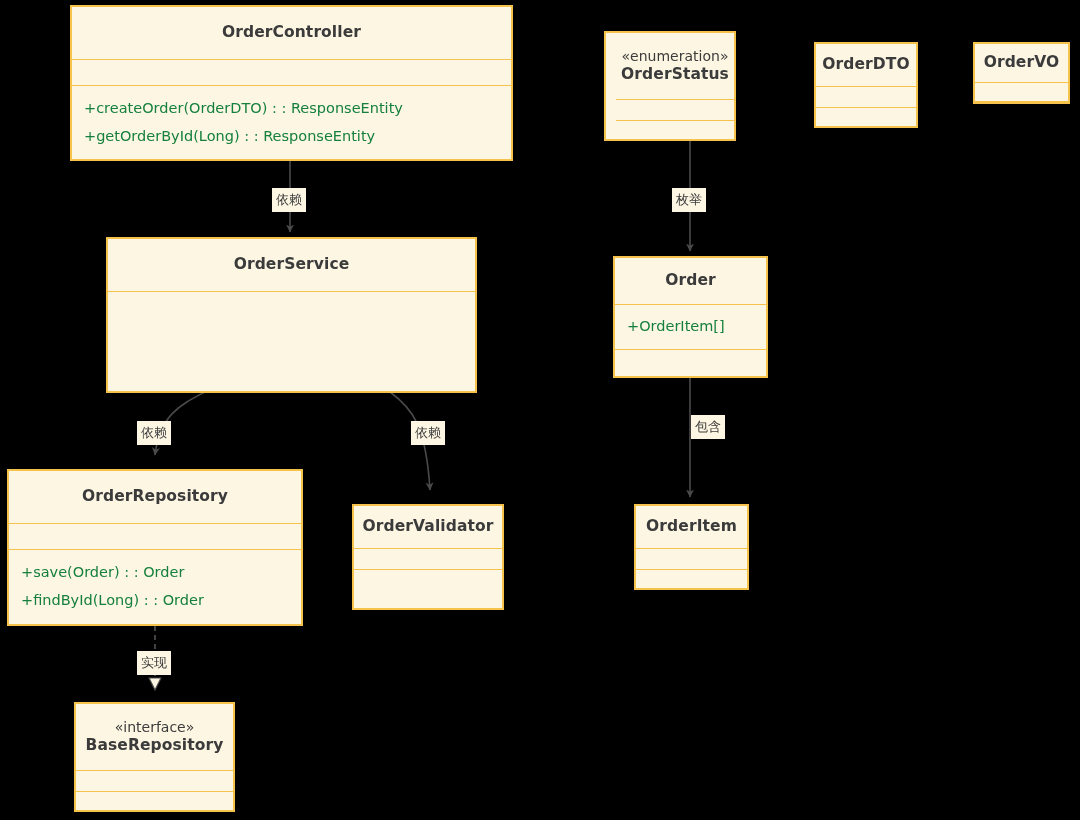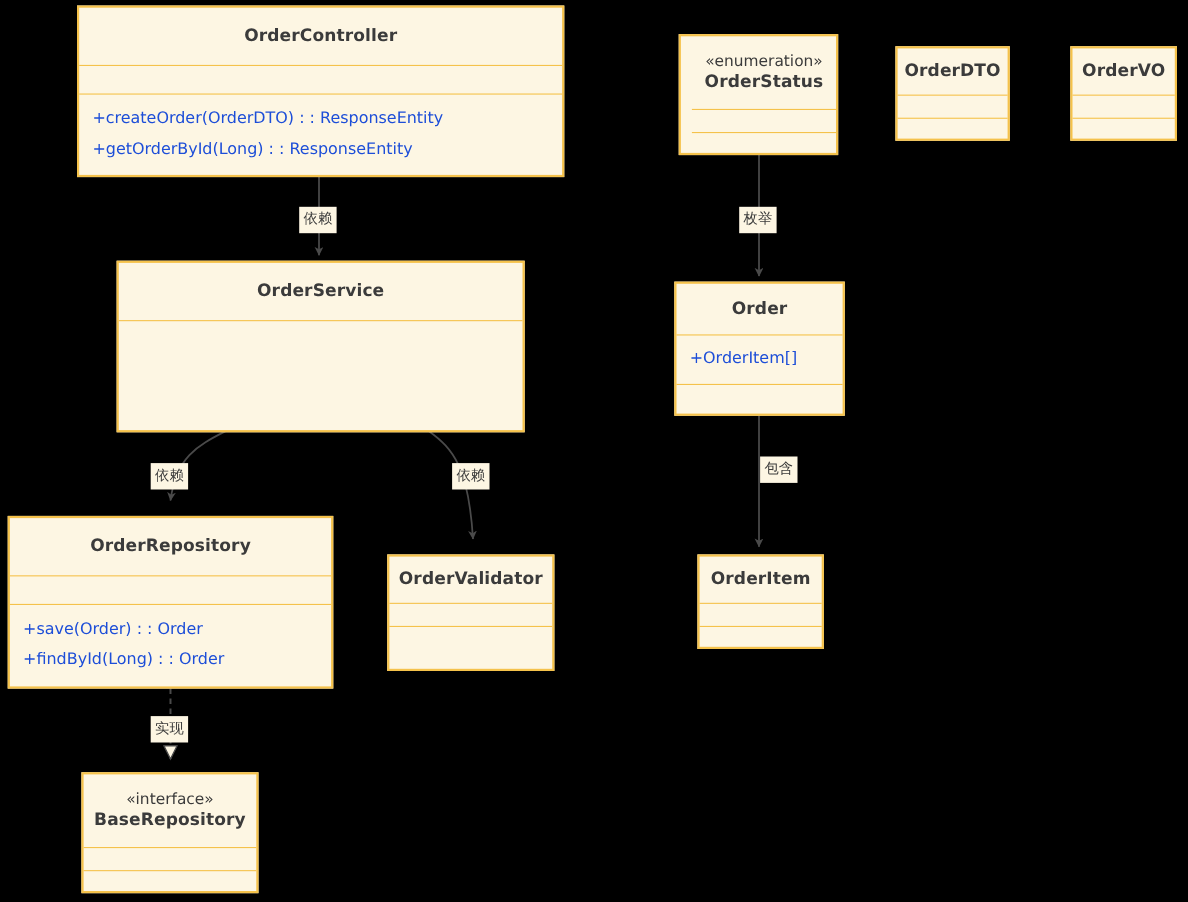--- a/index.html
+++ b/index.html
@@ -50,21 +50,21 @@
     font-weight: normal;
     font-size: 14px;
     color: #3b3b3b;
     line-height: 1.3;
   }
   .c-body {
     padding: 0 12px;
   }
   .member {
     font-size: 14.5px;
-    color: #1d4ed8;
+    color: #15803d;
     line-height: 1.92;
     white-space: nowrap;
   }
 
   
   .edge-layer {
     position: absolute;
     left: 0; top: 0;
     width: 1080px; height: 820px;
     z-index: 1;
@@ -173,38 +173,38 @@
 
   <div class="uml-class" style="left:74px; top:702px; width:161px; height:110px;">
     <div class="compartment c-title" style="height:66px;">
       <div class="cls-stereo">«interface»</div>
       <div class="cls-name">BaseRepository</div>
     </div>
     <div class="compartment c-body" style="height:21px;"></div>
     <div class="compartment c-body" style="flex:1;"></div>
   </div>
 
-  <div class="uml-class" style="left:617px; top:31px; width:145px; height:110px;padding-left:10px;">
+  <div class="uml-class" style="left:604px; top:31px; width:132px; height:110px;padding-left:10px;">
     <div class="compartment c-title" style="height:66px;">
       <div class="cls-stereo">«enumeration»</div>
       <div class="cls-name">OrderStatus</div>
     </div>
     <div class="compartment c-body" style="height:21px;"></div>
     <div class="compartment c-body" style="flex:1;"></div>
   </div>
 
   <div class="uml-class" style="left:814px; top:42px; width:104px; height:86px;">
     <div class="compartment c-title" style="height:42px;">
       <div class="cls-name">OrderDTO</div>
     </div>
     <div class="compartment c-body" style="height:21px;"></div>
     <div class="compartment c-body" style="flex:1;"></div>
   </div>
 
-  <div class="uml-class" style="left:973px; top:42px; width:97px; height:86px;">
+  <div class="uml-class" style="left:973px; top:42px; width:97px; height:62px;">
     <div class="compartment c-title" style="height:42px;">
       <div class="cls-name">OrderVO</div>
     </div>
     <div class="compartment c-body" style="height:21px;"></div>
     <div class="compartment c-body" style="flex:1;"></div>
   </div>
 
   <div class="uml-class" style="left:613px; top:256px; width:155px; height:122px;">
     <div class="compartment c-title" style="height:46px;">
       <div class="cls-name">Order</div>

